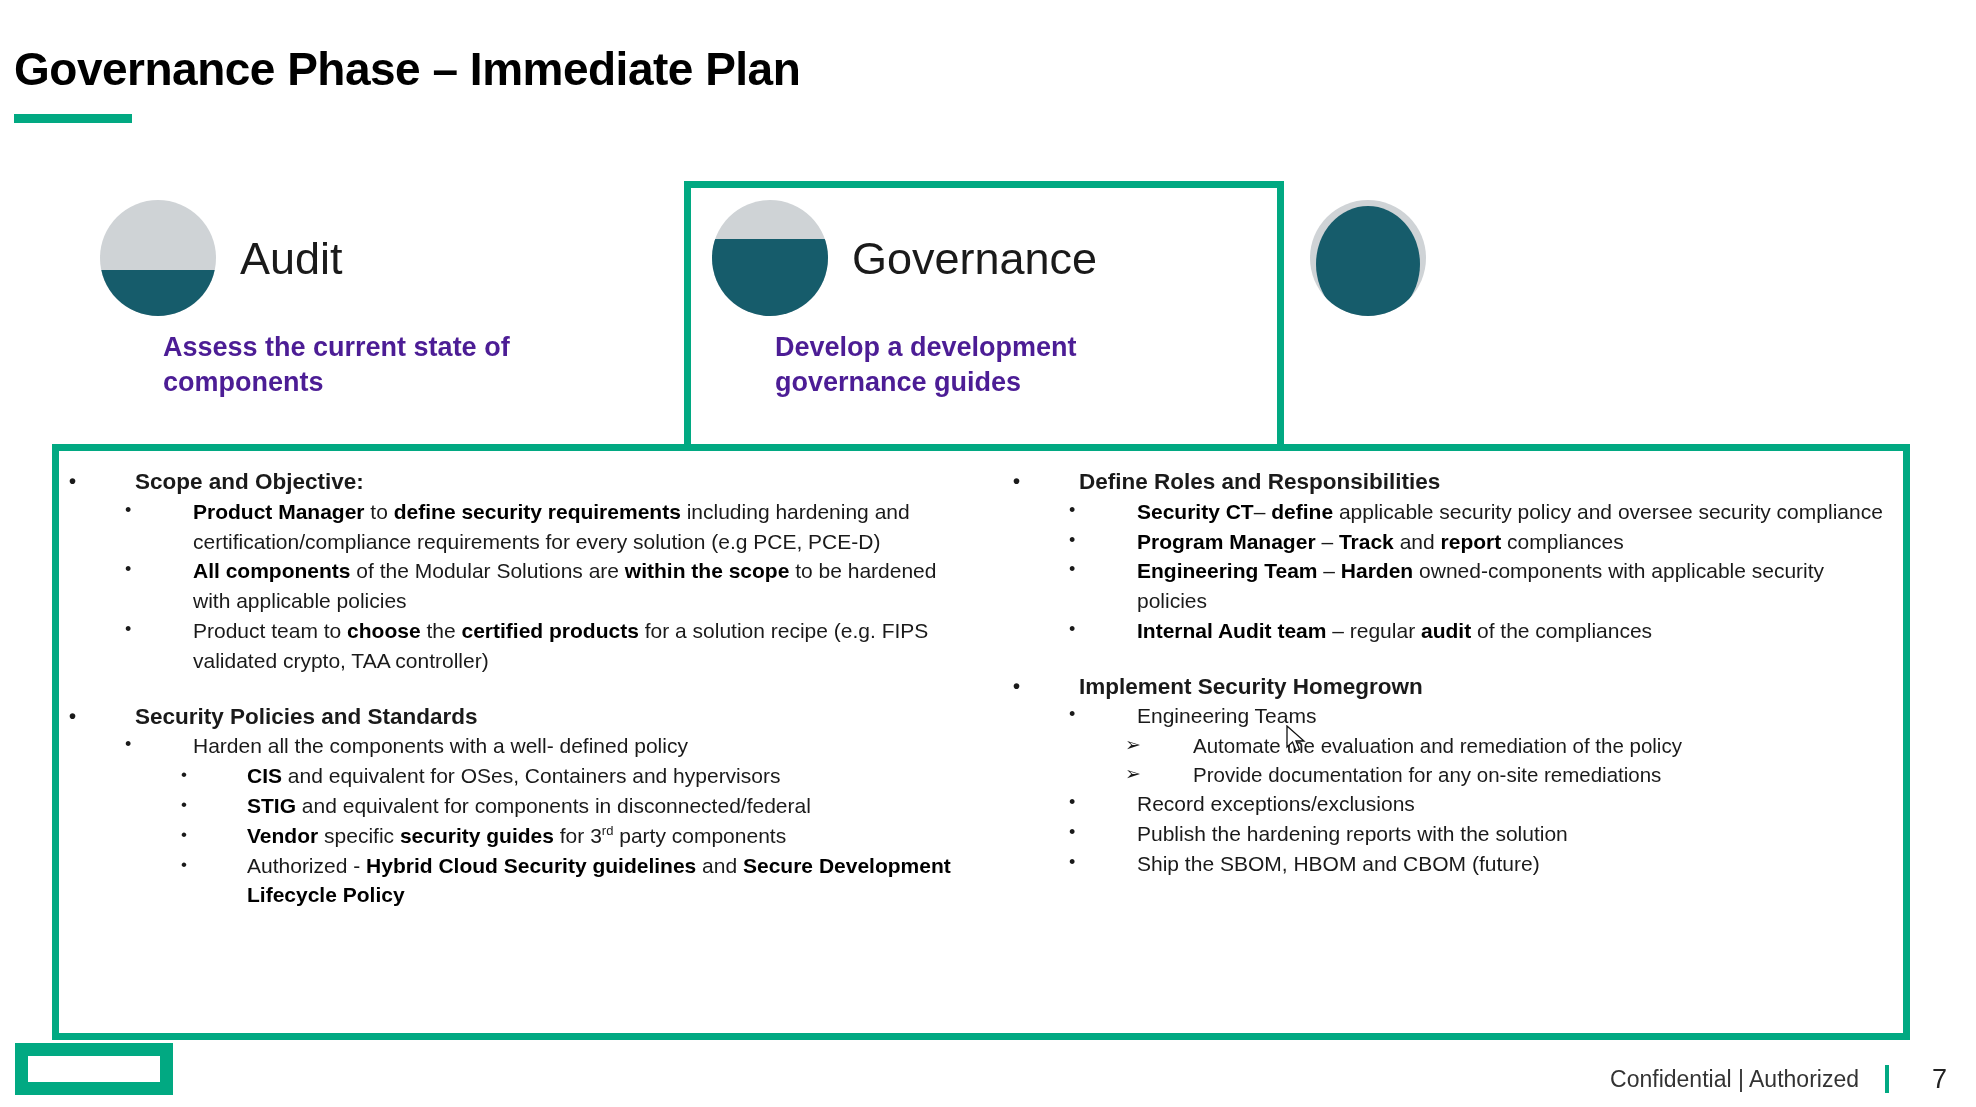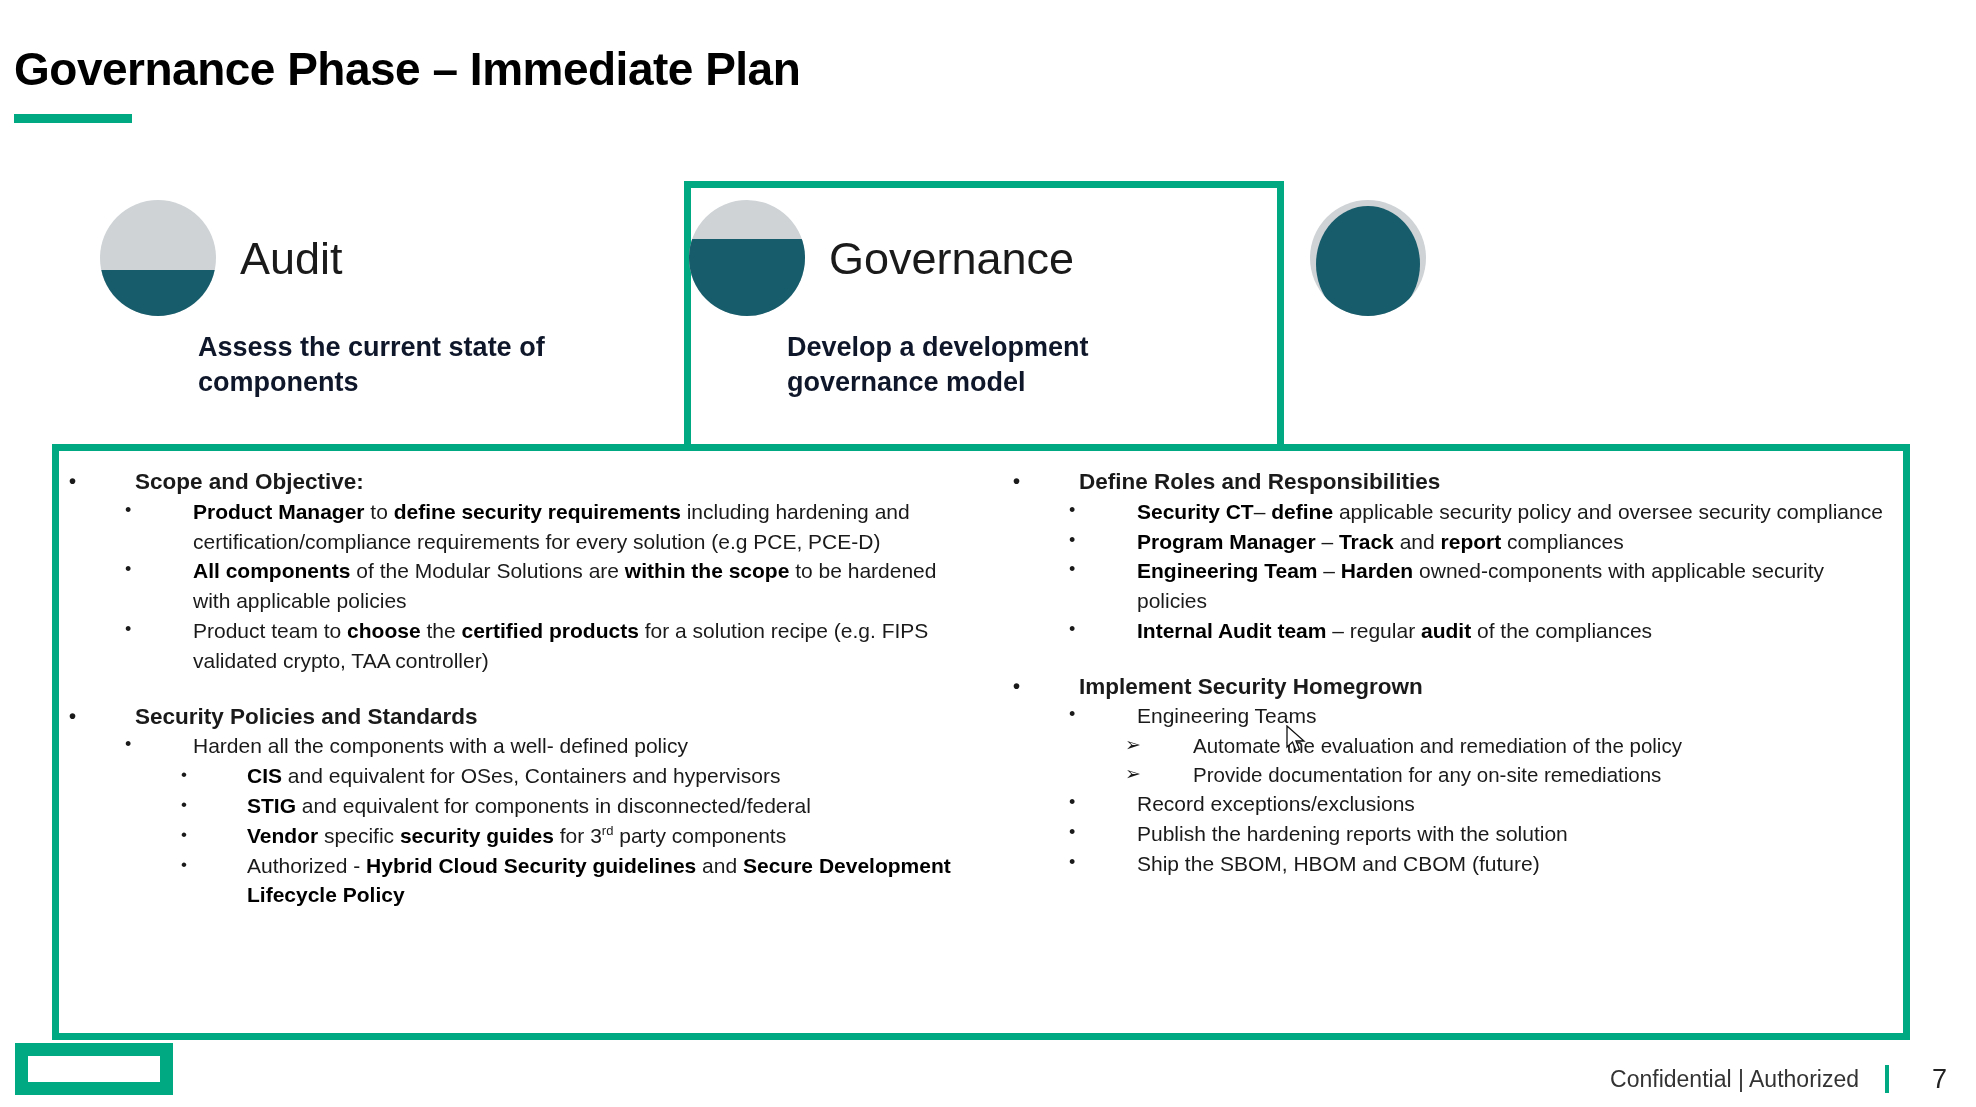--- a/index.html
+++ b/index.html
@@ -43,21 +43,21 @@
     position: absolute;
     left: 0; top: 196px;
     width: 1976px; height: 240px;
   }
   .phase {
     position: absolute;
     top: 0;
     display: block;
   }
   .phase-audit      { left: 100px;  width: 600px; }
-  .phase-gov        { left: 689px;  width: 580px; }
+  .phase-gov        { left: 712px;  width: 580px; }
   .phase-auto       { left: 1310px; width: 640px; }
 
   .phase-head {
     display: flex;
     align-items: center;
     gap: 24px;
     height: 124px;
   }
   .phase-circle {
     position: relative;
@@ -84,25 +84,25 @@
     width: auto;
   }
   .phase-name {
     font-size: 45px;
     font-weight: 400;
     color: #1a1a1a;
     line-height: 1;
     white-space: nowrap;
   }
   .phase-sub {
-    margin-left: 98px;
+    margin-left: 63px;
     margin-top: 10px;
     font-size: 27px;
     font-weight: bold;
-    color: #0f172a;
+    color: #4c1d95;
     line-height: 1.28;
     max-width: 420px;
   }
   .phase-auto .phase-sub { max-width: 460px; }
 
   
   .content-box {
     position: absolute;
     left: 52px; top: 444px;
     width: 1858px; height: 596px;
@@ -246,21 +246,21 @@
       <div class="phase-sub">Assess the current state of components</div>
     </div>
 
     <div class="phase phase-gov">
       <div class="phase-head">
         <div class="phase-circle lvl-2">
           <div class="fill"></div>
         </div>
         <div class="phase-name">Governance</div>
       </div>
-      <div class="phase-sub">Develop a development governance model</div>
+      <div class="phase-sub">Develop a development governance guides</div>
     </div>
 
     <div class="phase phase-auto">
       <div class="phase-head">
         <div class="phase-circle lvl-3">
           <div class="fill"></div>
         </div>
       </div>
     </div>
 

